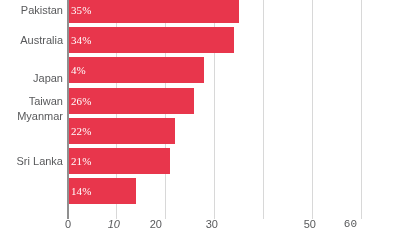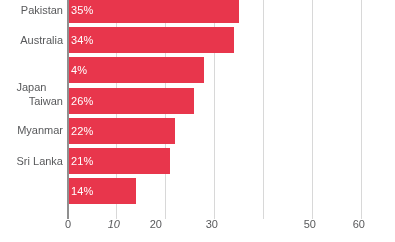--- a/index.html
+++ b/index.html
@@ -44,20 +44,21 @@
     z-index: 4;
   }
 
   #bars {
     position: absolute;
     left: 0;
     top: 0;
     width: 328px;
     height: 211px;
     z-index: 2;
+    font-family: Liberation Serif, serif;
   }
 
   .bar-row {
     position: absolute;
     left: 0;
     height: 26px;
   }
 
   .bar {
     position: absolute;
@@ -162,29 +163,29 @@
         <div class="bar-row" style="top: 178.2px;">
           <div class="bar" style="width: 68.6px; background: rgb(232, 54, 76);"></div>
           <span class="bar-value">14%</span>
         </div>
       </div>
   </div>
 
   <div id="cat-labels">
       <div class="cat-label" style="top: -3px;">Pakistan</div>
       <div class="cat-label" style="top: 27.2px; margin-left: 33px;">Australia</div>
-      <div class="cat-label" style="top: 74px; text-align: center;">Japan</div>
+      <div class="cat-label" style="top: 65px;">Japan</div>
       <div class="cat-label" style="top: 87.6px;">Taiwan</div>
-      <div class="cat-label" style="top: 117px;">Myanmar</div>
+      <div class="cat-label" style="top: 103px;">Myanmar</div>
       <div class="cat-label" style="top: 148px;">Sri Lanka</div>
     </div>
 
   <div id="x-ticks">
       <div class="x-tick" style="left: 27px;">0</div>
       <div class="x-tick" style="left: 76px; font-style: italic;">10</div>
       <div class="x-tick" style="left: 118px;">20</div>
       <div class="x-tick" style="left: 174px;">30</div>
       <div class="x-tick" style="left: 272px;">50</div>
-      <div class="x-tick" style="left: 321px;">60</div>
+      <div class="x-tick" style="left: 313px; font-family: Liberation Mono, monospace;">60</div>
       <div class="x-tick" style="left: 370px;">70</div>
     </div>
 
 </div>
 
 </body></html>

